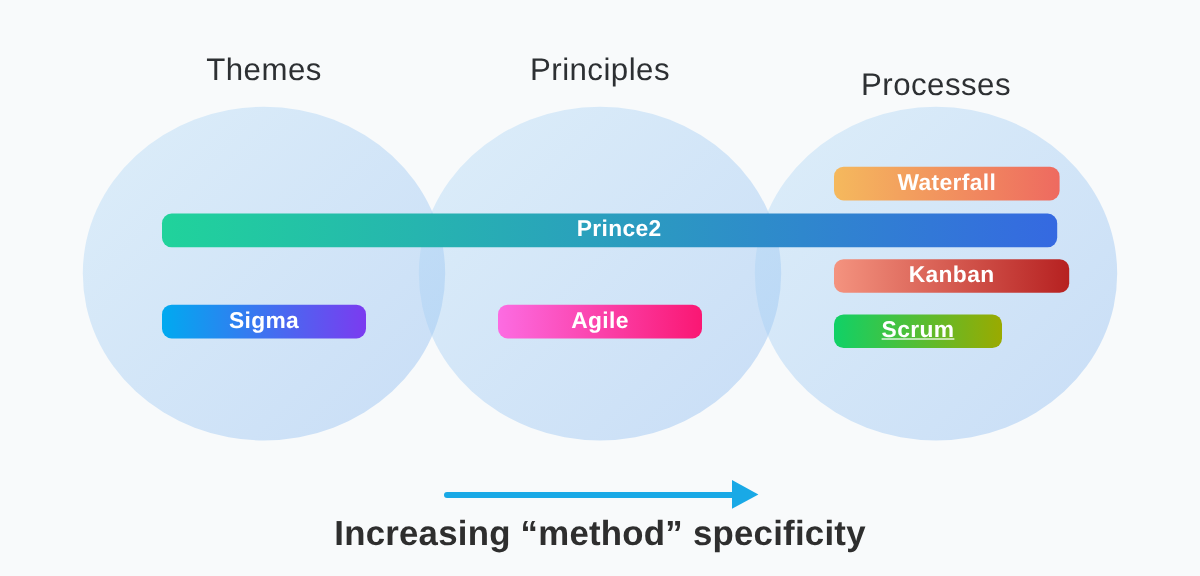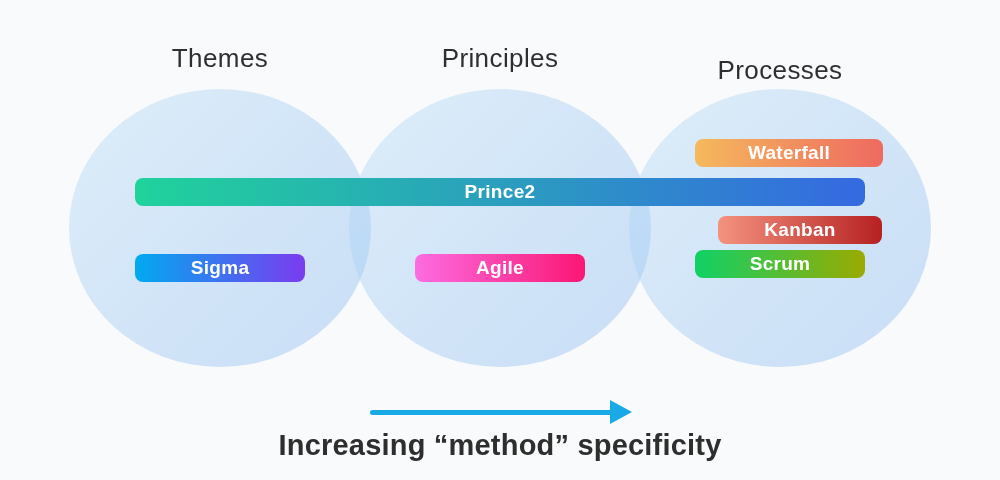--- a/index.html
+++ b/index.html
@@ -52,22 +52,22 @@
     align-items:center;
     justify-content:center;
     color:#ffffff;
     font-size:19px;
     font-weight:bold;
     letter-spacing:0.3px;
     white-space:nowrap;
   }
   .bar-waterfall{left:695px;top:139px;width:188px;}
   .bar-prince2 {left:135px;top:178px;width:730px;}
-  .bar-kanban  {left:695px;top:216px;width:164px;margin-left:23px;}
-  .bar-scrum   {left:695px;top:250px;width:170px;}
+  .bar-kanban  {left:695px;top:216px;width:196px;}
+  .bar-scrum   {left:695px;top:262px;width:140px;text-decoration:underline;}
   .bar-sixsigma{left:695px;top:292px;width:170px;}
   .bar-lean    {left:135px;top:254px;width:170px;}
   .bar-agile   {left:415px;top:254px;width:170px;}
 
   .arrow{
     position:absolute;
     left:370px;top:400px;
     width:262px;height:24px;
   }
   .arrow-shaft{
@@ -102,21 +102,21 @@
 <div class="canvas">
 
   <div class="col-label c1">Themes</div>
   <div class="col-label c2">Principles</div>
   <div class="col-label c3">Processes</div>
 
   <div class="venn-circle v1"></div>
   <div class="venn-circle v2"></div>
   <div class="venn-circle v3"></div>
 
-  <div class="bar bar-prince2" style="background: linear-gradient(90deg, rgb(32, 211, 155), rgb(53, 105, 225));">
+  <div class="bar bar-prince2" style="background: linear-gradient(90deg, rgb(32, 211, 155), rgb(53, 105, 225)); padding-left: 16px;">
     <span>Prince2</span>
   </div>
 
   <div class="bar bar-waterfall" style="background: linear-gradient(90deg, rgb(245, 185, 93), rgb(238, 106, 96));">
     <span>Waterfall</span>
   </div>
 
   <div class="bar bar-kanban" style="background: linear-gradient(90deg, rgb(244, 147, 127), rgb(182, 33, 33));">
     <span>Kanban</span>
   </div>

